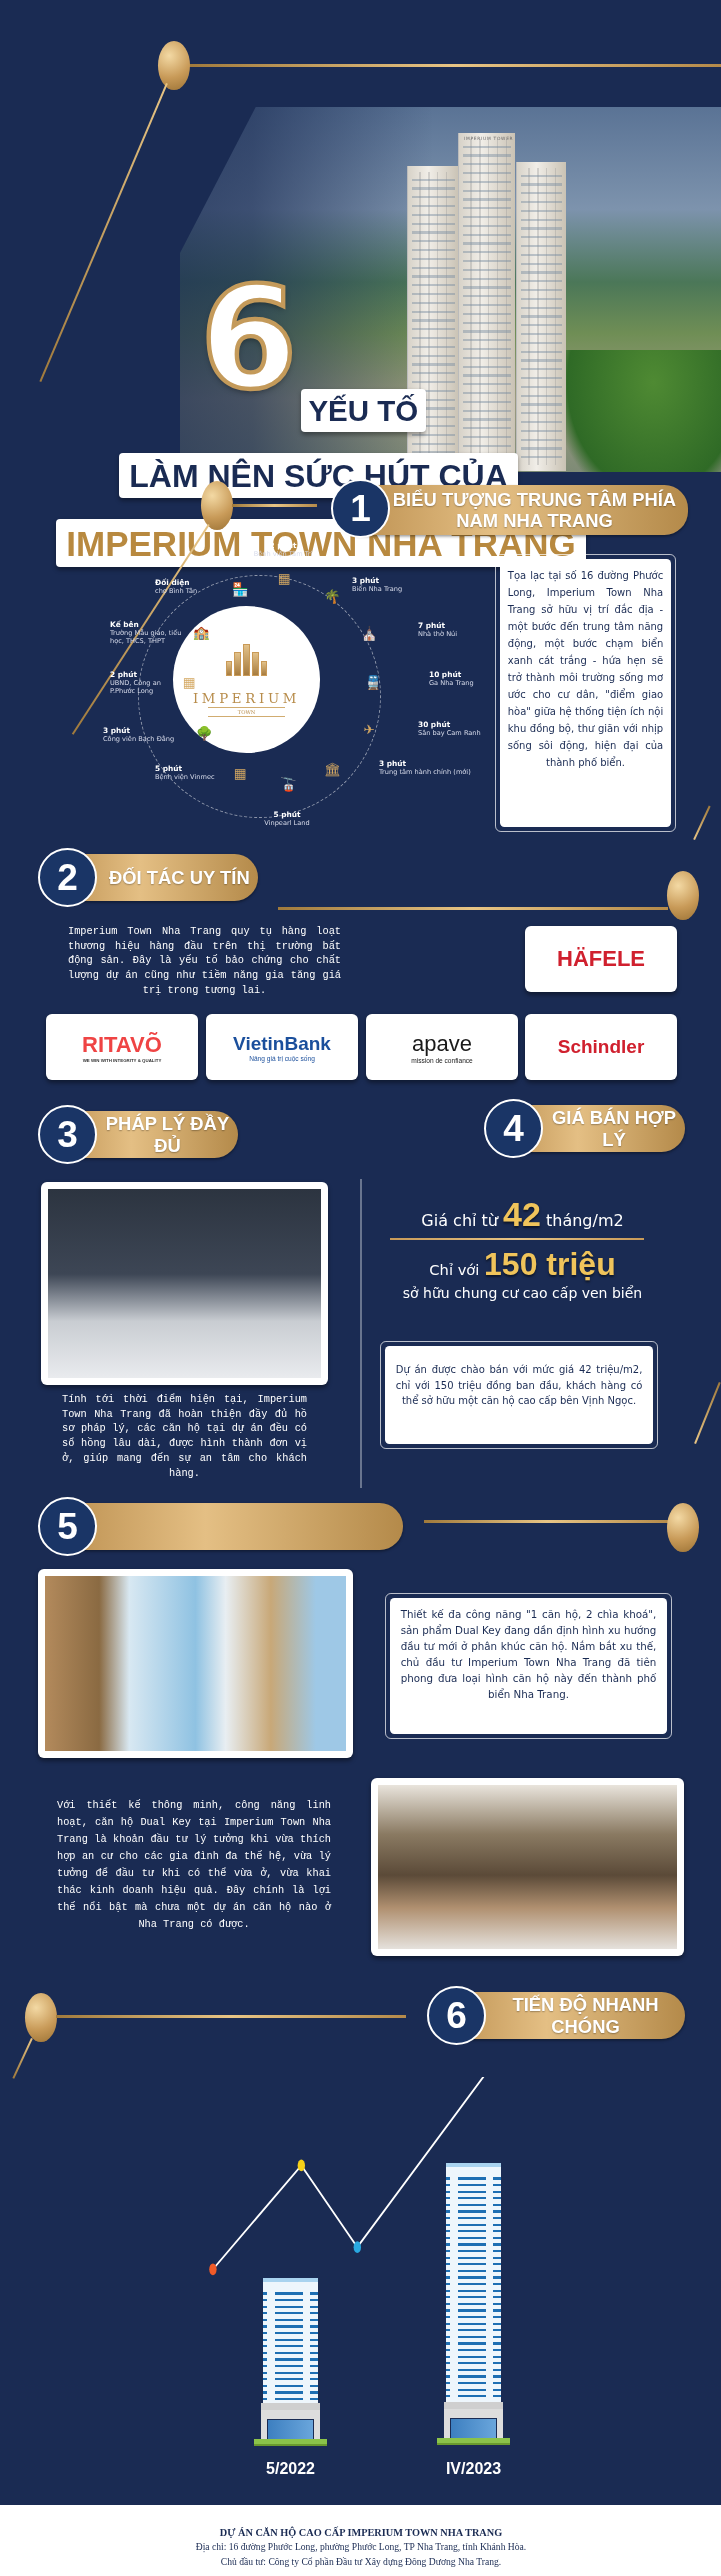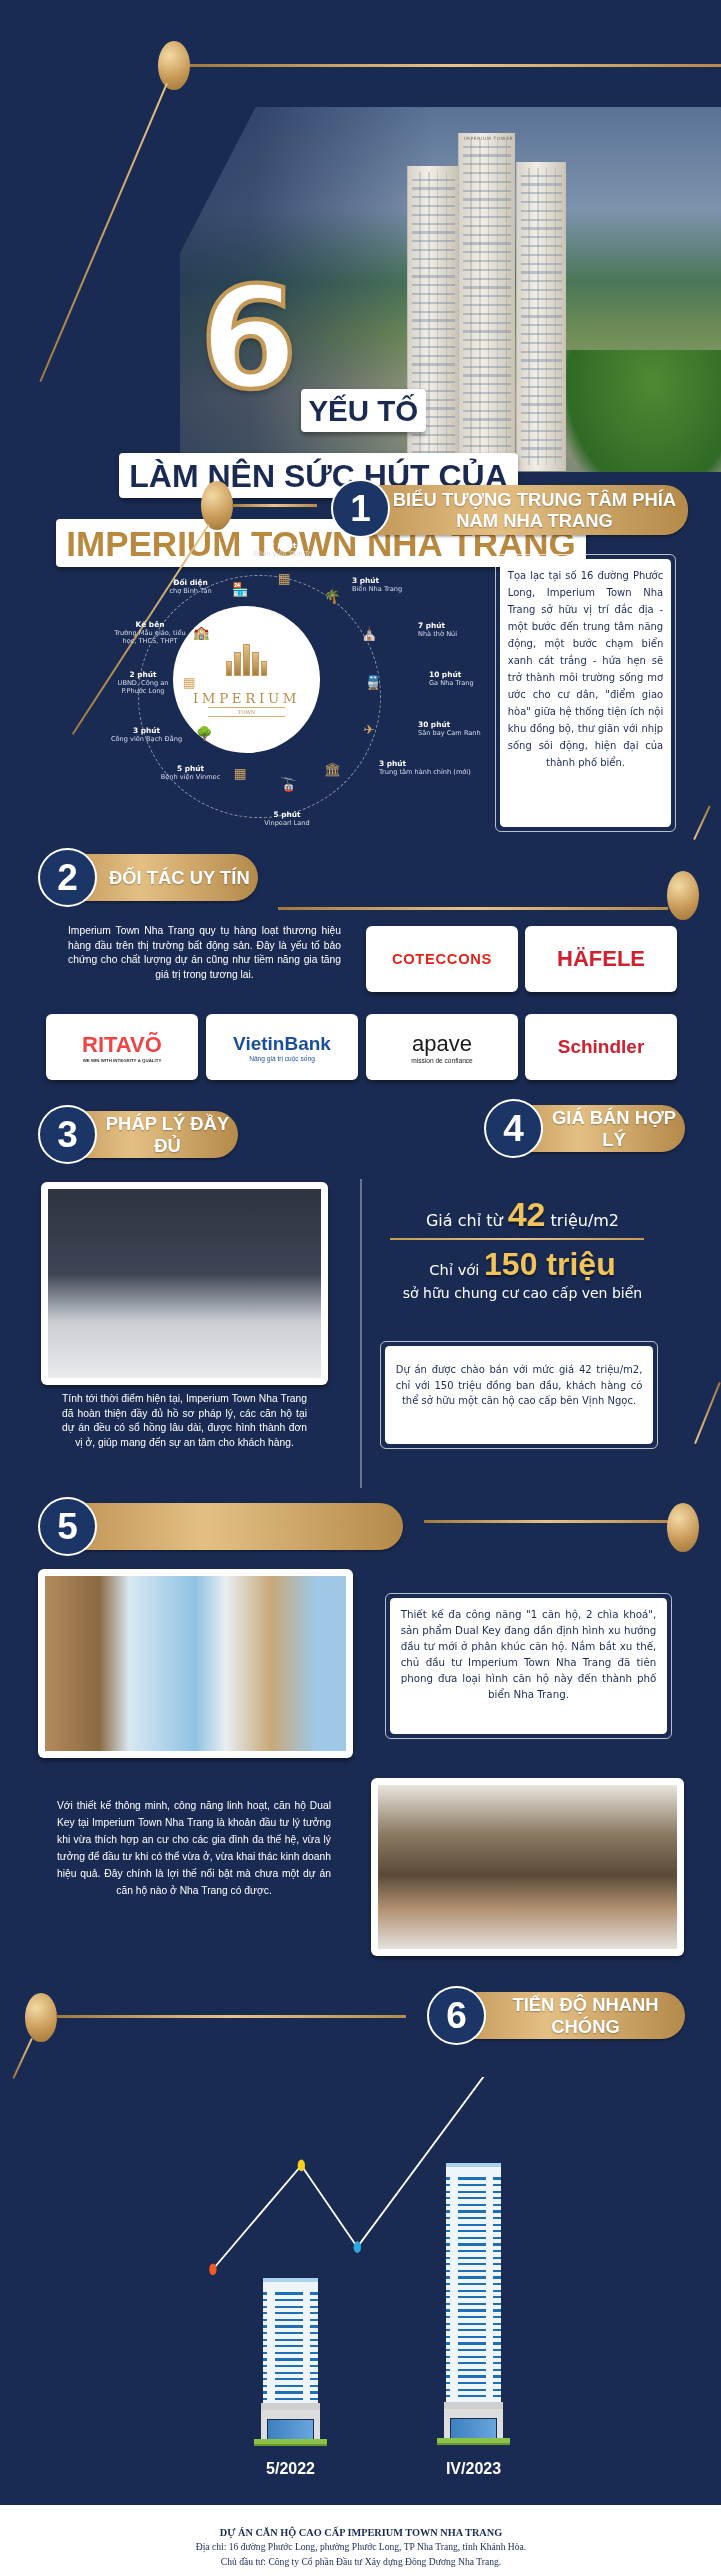--- a/index.html
+++ b/index.html
@@ -39,27 +39,27 @@
   
   .ring{position:absolute;left:138px;top:575px;width:243px;height:243px;border-radius:50%;border:1.5px dashed rgba(255,255,255,.5)}
   .logo-circle{position:absolute;left:173px;top:606px;width:147px;height:147px;border-radius:50%;background:#fff;
     display:flex;flex-direction:column;align-items:center;justify-content:center}
   .logo-bars{display:flex;align-items:flex-end;gap:2.2px;height:34px}
   .logo-bars span{display:block;width:6.6px;background:linear-gradient(180deg,#e2c189,#a77c3f);border:0.7px solid #c99a57}
   .logo-name{font:13.3px/1 "DejaVu Serif",serif;letter-spacing:3.7px;color:#b88d4c;margin-top:16px}
   .logo-town{font:5.2px/1 "DejaVu Serif",serif;color:#b88d4c;margin-top:2.2px;border-top:1.5px solid #d1ac70;border-bottom:1.5px solid #d1ac70;padding:1.5px 29.5px}
   .poi{position:absolute;font-family:"DejaVu Sans",sans-serif;font-size:6.6px;line-height:1.25;color:#d8dceb}
   .poi b{display:block;color:#fff;font-size:7.4px}
-  .poi.r{text-align:center}
+  .poi.r{text-align:left}
   .poi.c{text-align:center}
   .poi-icon{position:absolute;width:16px;height:16px;border-radius:2.2px;color:#d4a862;font-size:13.3px;line-height:16px;text-align:center}
   
   .boxwrap{position:absolute;border:1.5px solid rgba(255,255,255,.7);border-radius:5.9px;padding:4.4px}
   .boxinner{background:#fff;border-radius:4.4px;color:#1a2b53;font-family:"DejaVu Sans",sans-serif;text-align:justify;text-align-last:center}
-  .para{position:absolute;font-family:Liberation Sans, sans-serif;color:#fff;text-align:justify;text-align-last:center}
+  .para{position:absolute;font-family:Liberation Mono, monospace;color:#fff;text-align:justify;text-align-last:center}
   
   .logo-card{position:absolute;width:152px;height:66px;background:#fff;border-radius:5.9px;box-shadow:0 2.2px 4.4px rgba(0,0,0,.4);
     display:flex;align-items:center;justify-content:center;flex-direction:column}
   
   .photo{position:absolute;background:#fff;border-radius:5.9px;padding:7.4px;box-shadow:0 2.2px 4.4px rgba(0,0,0,.4)}
   .photo .img{width:100%;height:100%}
   
   .price-line{font-family:"DejaVu Sans",sans-serif;color:#fff;text-align:center}
   .goldnum{font-family:"Liberation Sans",sans-serif;font-weight:bold;color:#f0c45b;text-shadow:0 1.5px 2.2px rgba(0,0,0,.5)}
   
@@ -164,23 +164,20 @@
   <div class="badge" style="left:44px;top:854px;width:214px;padding-left:65px">
     <div class="num">2</div>
     <div class="label">Đối tác uy tín</div>
   </div>
   <div class="gold-line" style="left:278px;top:907px;width:390px"></div>
   <div class="gold-dot" style="left:667px;top:871px;width:32px;height:49px"></div>
   <div class="gold-diag" style="left:695px;top:840px;height:37px;transform:rotate(-155deg)"></div>
 
   <div class="para" style="left:68px;top:924px;width:273px;font-size:10.3px;line-height:14.7px">Imperium Town Nha Trang quy tụ hàng loạt thương hiệu hàng đầu trên thị trường bất động sản. Đây là yếu tố bảo chứng cho chất lượng dự án cũng như tiềm năng gia tăng giá trị trong tương lai.</div>
 
-  <div class="logo-card" style="left:366px;top:926px">
-    <div style="font:bold 14.7px 'Liberation Sans',sans-serif;color:#e2231a;letter-spacing:0.7px">COTECCONS</div>
-  </div>
   <div class="logo-card" style="left:525px;top:926px">
     <div style="font:bold 22px 'Liberation Sans',sans-serif;color:#d0202e">HÄFELE</div>
   </div>
   <div class="logo-card" style="left:46px;top:1014px">
     <div style="font:bold 22px 'Liberation Sans',sans-serif;color:#ef4444">RITAVÕ</div>
     <div style="font:bold 4.4px 'Liberation Sans',sans-serif;color:#333">WE WIN WITH INTEGRITY &amp; QUALITY</div>
   </div>
   <div class="logo-card" style="left:206px;top:1014px">
     <div style="font:bold 19px 'Liberation Sans',sans-serif;color:#1b4f9c">VietinBank</div>
     <div style="font:6.6px 'Liberation Sans',sans-serif;color:#1b4f9c">Nâng giá trị cuộc sống</div>
@@ -203,21 +200,21 @@
   <div class="para" style="left:62px;top:1392px;width:245px;font-size:10.3px;line-height:14.7px">Tính tới thời điểm hiện tại, Imperium Town Nha Trang đã hoàn thiện đầy đủ hồ sơ pháp lý, các căn hộ tại dự án đều có sổ hồng lâu dài, được hình thành đơn vị ở, giúp mang đến sự an tâm cho khách hàng.</div>
 
   <div class="badge" style="left:490px;top:1105px;width:195px;padding-left:53px">
     <div class="num">4</div>
     <div class="label">Giá bán hợp lý</div>
   </div>
   <div style="position:absolute;left:360px;top:1179px;width:1.5px;height:309px;background:rgba(255,255,255,.35)"></div>
   <div class="price-line" style="position:absolute;left:368px;top:1195px;width:309px;font-size:16px">
     <span>Giá chỉ từ</span>
     <span class="goldnum" style="font-size:34px">42</span>
-    <span>triệu/m2</span>
+    <span>tháng/m2</span>
   </div>
   <div style="position:absolute;left:390px;top:1238px;width:254px;height:1.5px;background:linear-gradient(90deg,#c89a58,#e8c585,#c89a58)"></div>
   <div class="price-line" style="position:absolute;left:368px;top:1246px;width:309px;font-size:14.7px">
     <span>Chỉ với</span>
     <span class="goldnum" style="font-size:32px">150 triệu</span>
   </div>
   <div class="price-line" style="position:absolute;left:368px;top:1285px;width:309px;font-size:14px">sở hữu chung cư cao cấp ven biển</div>
   <div class="boxwrap" style="left:380px;top:1341px;width:278px;height:108px">
     <div class="boxinner" style="padding:16px 10.3px;font-size:10px;line-height:15.5px;height:100%">Dự án được chào bán với mức giá 42 triệu/m2, chỉ với 150 triệu đồng ban đầu, khách hàng có thể sở hữu một căn hộ cao cấp bên Vịnh Ngọc.</div>
   </div>

